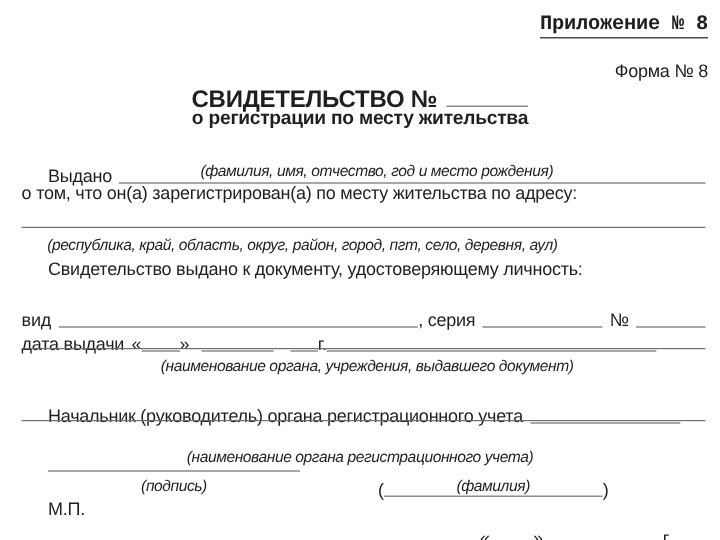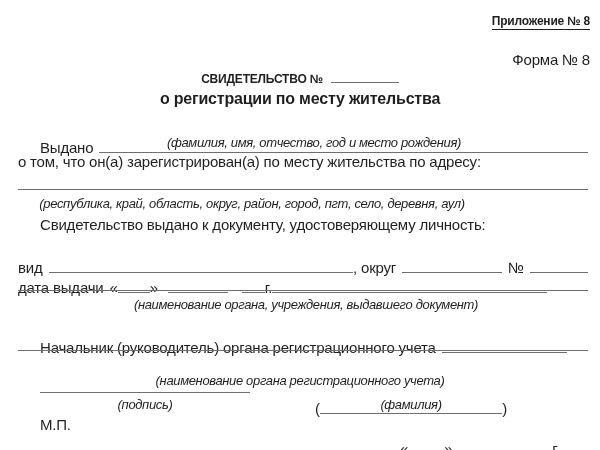--- a/index.html
+++ b/index.html
@@ -23,27 +23,27 @@
   .ml6{margin-left:6px;}
   .ml10{margin-left:10px;}
   .ml14{margin-left:14px;}
 </style>
 </head>
 <body>
 
 <div class="page">
 
   <div class="abs rt" style="right:10px;top:11px;">
-    <span class="b ul" style="font-size:12px;">Приложение № 8</span>
+    <span class="b ul" style="font-size:17px;font-family:Liberation Mono, monospace;">Приложение № 8</span>
   </div>
   <div class="abs rt" style="right:10px;top:51px;">
     <span>Форма № 8</span>
   </div>
 
-  <div class="abs ctr b" style="left:0;right:0;top:72px;font-size:12px;">
+  <div class="abs ctr b" style="left:0;right:0;top:72px;font-size:20px;">
     <span>СВИДЕТЕЛЬСТВО №</span><span class="tblank"></span>
   </div>
   <div class="abs ctr b" style="left:0;right:0;top:90px;font-size:16px;">
     <span>о регистрации по месту жительства</span>
   </div>
 
   <div class="abs row" style="left:40px;right:12px;top:115px;">
     <span>Выдано</span>
     <span class="bl fill ml6"></span>
   </div>
@@ -56,21 +56,21 @@
   <div class="rule" style="top:189px;"></div>
   <div class="abs ctr it" style="left:0;right:96px;top:196px;">
     <span>(республика, край, область, округ, район, город, пгт, село, деревня, аул)</span>
   </div>
 
   <div class="abs" style="left:40px;top:216px;">Свидетельство выдано к документу, удостоверяющему личность:</div>
 
   <div class="abs row" style="left:18px;right:12px;top:235px;">
     <span>вид</span>
     <span class="bl fill ml6"></span>
-    <span>, округ</span>
+    <span>, серия</span>
     <span class="bl ml6" style="width:100px;"></span>
     <span class="ml6">№</span>
     <span class="bl ml6" style="width:58px;"></span>
   </div>
 
   <div class="abs row" style="left:18px;right:53px;top:255px;">
     <span>дата выдачи</span>
     <span class="ml6">«</span>
     <span class="bl" style="width:32px;"></span>
     <span>»</span>

